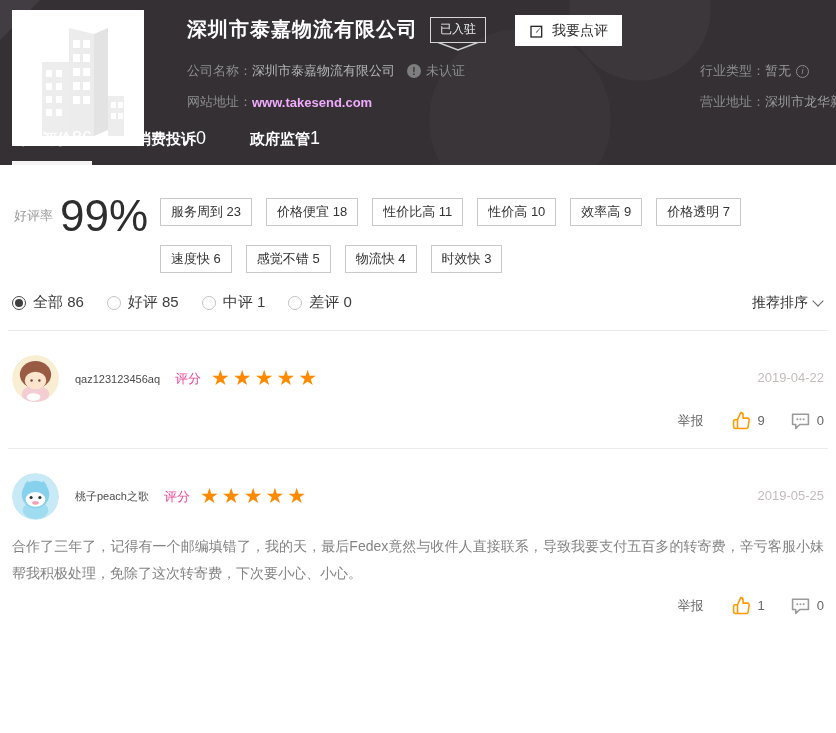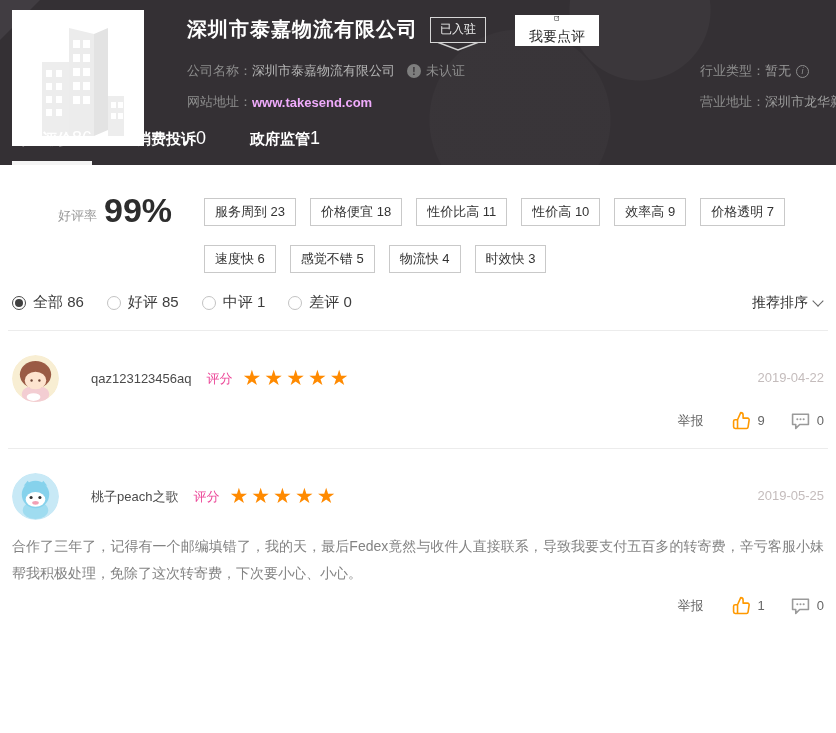--- a/index.html
+++ b/index.html
@@ -48,21 +48,21 @@
     border: 1px solid #d6d6d6; color: #ededed;
     font-size: 12px; padding: 3px 9px 4px;
     white-space: nowrap;
   }
   .badge svg { position: absolute; left: 50%; transform: translateX(-50%); bottom: -9px; }
   .review-btn {
     position: absolute; left: 515px; top: 15px;
     height: 31px; padding: 0 14px;
     background: #fff; border: none; cursor: pointer;
     display: flex; align-items: center; gap: 7px;
-    font-family: inherit; font-size: 14px; color: #2b2b2b; flex-direction: column;
+    font-family: inherit; font-size: 14px; color: #2b2b2b;
   }
   .info-left { position: absolute; left: 187px; top: 62px; font-size: 13px; }
   .info-row { margin-bottom: 13px; display: flex; align-items: center; height: 18px; }
   .info-label { color: #8d8d8d; }
   .info-value { color: #b5b5b5; }
   .info-value.website { color: #f0abfc; font-weight: bold; }
   .unverified { margin-left: 12px; display: flex; align-items: center; color: #8d8d8d; }
   .excl-icon {
     width: 14px; height: 14px; border-radius: 50%;
     background: #7e7e7e; color: #343034;
@@ -89,23 +89,23 @@
   }
   .tab-label { font-size: 15px; font-weight: bold; }
   .tab-count { font-size: 18px; font-weight: normal; margin-left: 0; }
   .tab.active::after {
     content: ''; position: absolute; left: 0; bottom: 0;
     width: 100%; height: 4px; background: #f4f4f4;
   }
 
   
   .summary { display: flex; padding: 26px 10px 0 14px; }
-  .rate-block { width: 146px; flex: none; display: flex; align-items: flex-start; margin-left: 44px; }
+  .rate-block { width: 146px; flex: none; display: flex; align-items: flex-start; }
   .rate-label { font-size: 13px; color: #999; margin-top: 16px; }
-  .rate-value { font-size: 34px; color: #2d2d2d; margin-left: 7px; font-weight: bold; }
+  .rate-value { font-size: 44px; color: #2d2d2d; margin-left: 7px; }
   .tags { flex: 1; display: flex; flex-wrap: wrap; gap: 12px 14px; align-content: flex-start; }
   .tag {
     border: 1px solid #c9c9c9; padding: 4px 10px 5px;
     font-size: 13px; color: #333; line-height: 17px;
     white-space: nowrap; cursor: pointer; background: #fff; margin-top: 7px;
   }
 
   
   .filter-row { display: flex; align-items: center; padding: 20px 14px 0 12px; }
   .radio-item { display: flex; align-items: center; margin-right: 23px; font-size: 15px; color: #3d3d3d; cursor: pointer; }
@@ -124,21 +124,21 @@
     border-right: 1px solid #666; border-bottom: 1px solid #666;
     transform: rotate(45deg);
   }
 
   .divider { border: none; border-top: 1px solid #ececec; margin: 18px 8px 0; }
 
   
   .review { padding: 24px 12px 0; }
   .review-header { display: flex; align-items: center; position: relative; }
   .avatar { width: 47px; height: 47px; border-radius: 50%; overflow: hidden; flex: none; }
-  .review-user { margin-left: 32px; font-size: 13px; color: #4a4a4a; }
+  .review-user { margin-left: 16px; font-size: 11px; color: #4a4a4a; }
   .score-label { margin-left: 15px; font-size: 13px; color: #ec4899; }
   .stars { margin-left: 10px; font-size: 21px; color: #ff8a00; letter-spacing: 3px; line-height: 1; margin-top: -2px; }
   .review-date { position: absolute; right: 0; top: 15px; font-size: 13px; color: #c4bcbc; }
   .review-text { margin-top: 13px; font-size: 14px; color: #838383; line-height: 27px; text-align: justify; }
   .review-footer { display: flex; justify-content: flex-end; align-items: center; margin-top: 9px; font-size: 13px; color: #666; }
   .report-link { cursor: pointer; margin-right: 28px; color: #666; }
   .foot-group { display: flex; align-items: center; cursor: pointer; }
   .foot-group + .foot-group { margin-left: 26px; }
   .foot-count { margin-left: 7px; color: #666; }
 </style>

